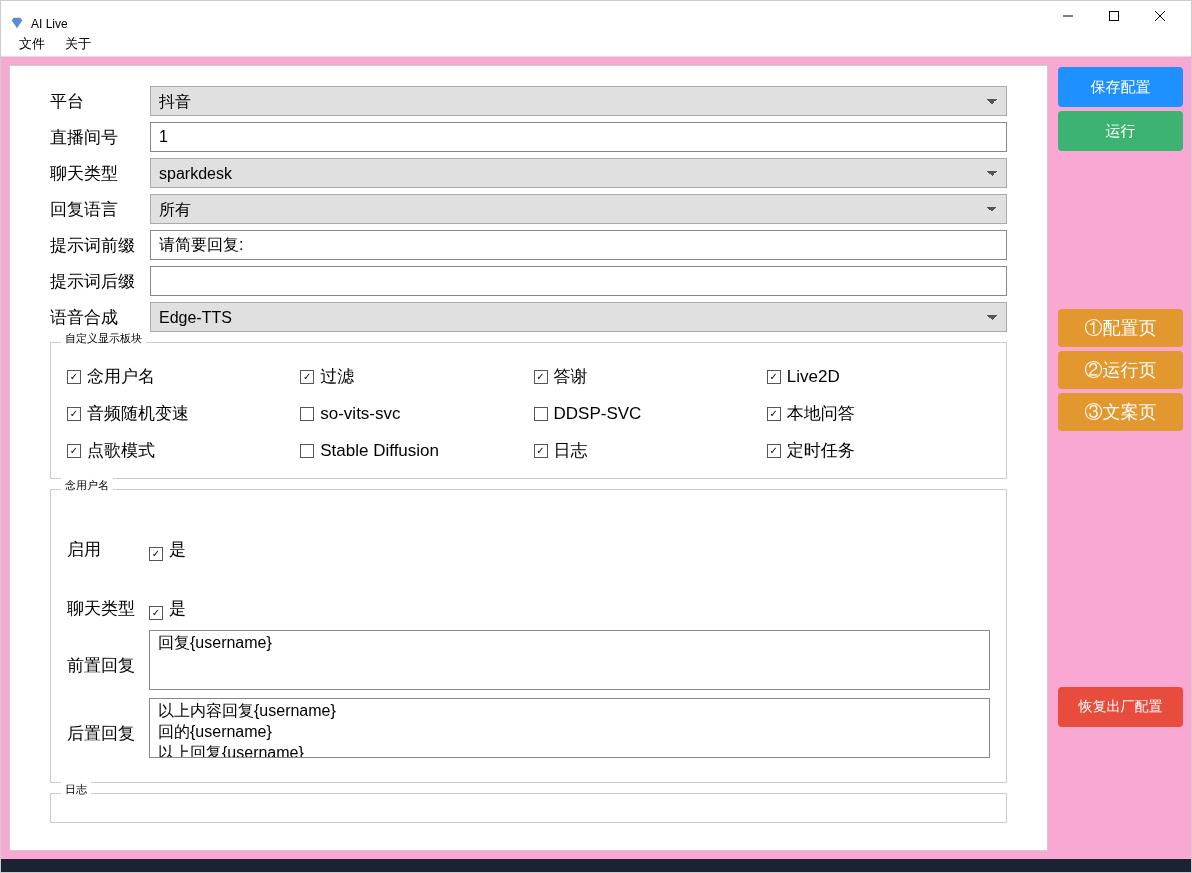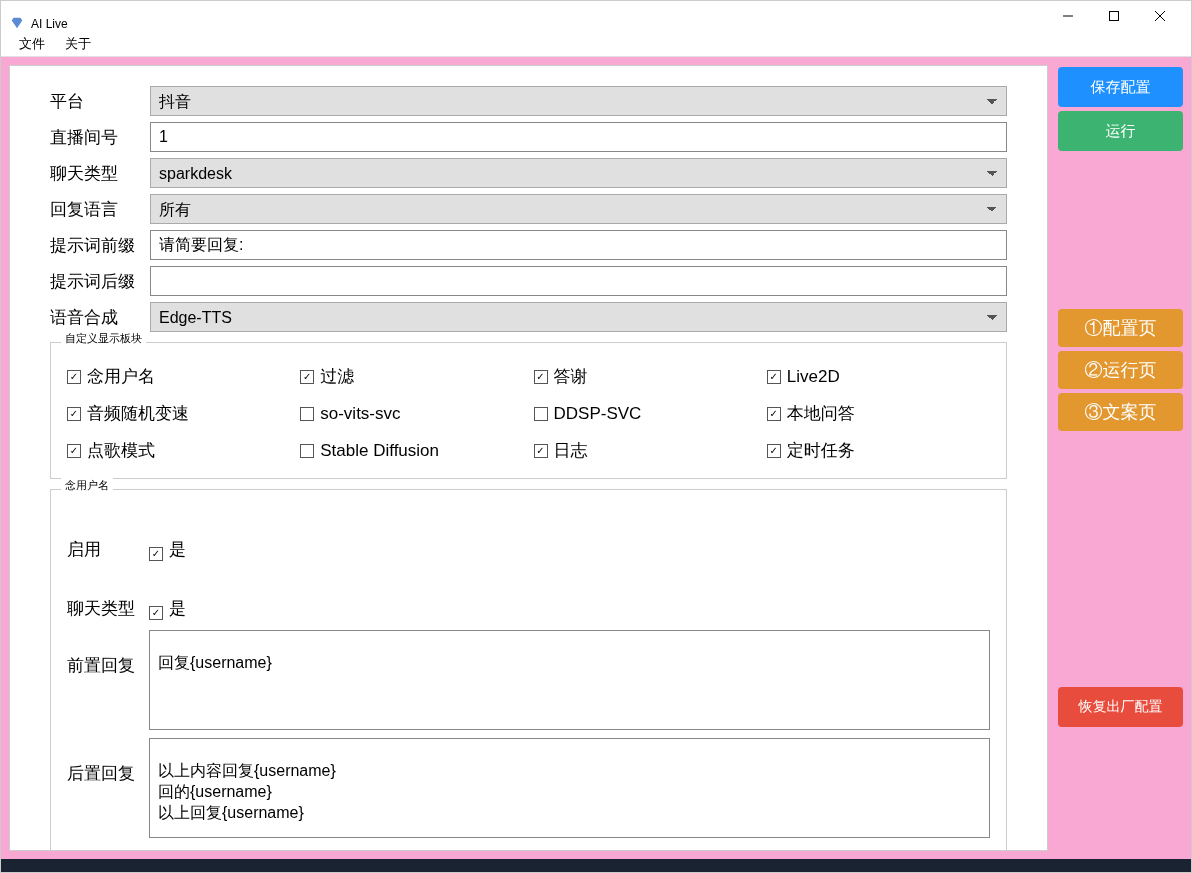--- a/index.html
+++ b/index.html
@@ -27,21 +27,21 @@
 .form-label { width: 100px; font-size: 17px; color: #000; flex-shrink: 0; }
 .form-select { flex: 1; height: 30px; background: #e0e0e0; border: 1px solid #aaa; padding: 0 8px; font-size: 16px; appearance: none; background-image: linear-gradient(45deg, transparent 50%, #555 50%), linear-gradient(135deg, #555 50%, transparent 50%); background-position: calc(100% - 14px) 12px, calc(100% - 9px) 12px; background-size: 5px 5px, 5px 5px; background-repeat: no-repeat; }
 .form-input { flex: 1; height: 30px; border: 1px solid #888; padding: 0 8px; font-size: 16px; background: #fff; }
 .fieldset { border: 1px solid #ccc; margin: 10px 0; padding: 12px 16px 16px 16px; position: relative; }
 .fieldset-legend { position: absolute; top: -12px; left: 10px; background: #fff; padding: 0 4px; font-size: 11px; }
 .checkbox-grid { display: grid; grid-template-columns: repeat(4, 1fr); gap: 14px 10px; margin-top: 10px; }
 .cb-row { display: flex; align-items: center; font-size: 17px; }
 .cb { width: 14px; height: 14px; border: 1px solid #555; margin-right: 6px; display: inline-flex; align-items: center; justify-content: center; font-size: 10px; line-height: 1; }
 .sub-row { display: flex; align-items: flex-start; margin-bottom: 8px; }
 .sub-label { width: 82px; font-size: 17px; flex-shrink: 0; padding-top: 4px; }
-.textarea { flex: 1; border: 1px solid #888; padding: 22px 8px; font-size: 16px; resize: none; font-family: inherit; overflow-y: scroll; }
+.textarea { flex: 1; border: 1px solid #888; padding: 2px 8px; font-size: 16px; resize: none; font-family: inherit; overflow-y: scroll; }
 .sub-cb-row { display: flex; align-items: flex-end; margin-bottom: 10px; font-size: 17px; margin-top: 36px; }
 .sub-cb-row .sub-label { padding-top: 0; }
 .taskbar { height: 13px; background: #1a2332; }
 </style>
 </head>
 <body>
 
 <div class="window">
   <div class="titlebar">
     <span class="titlebar-icon">

